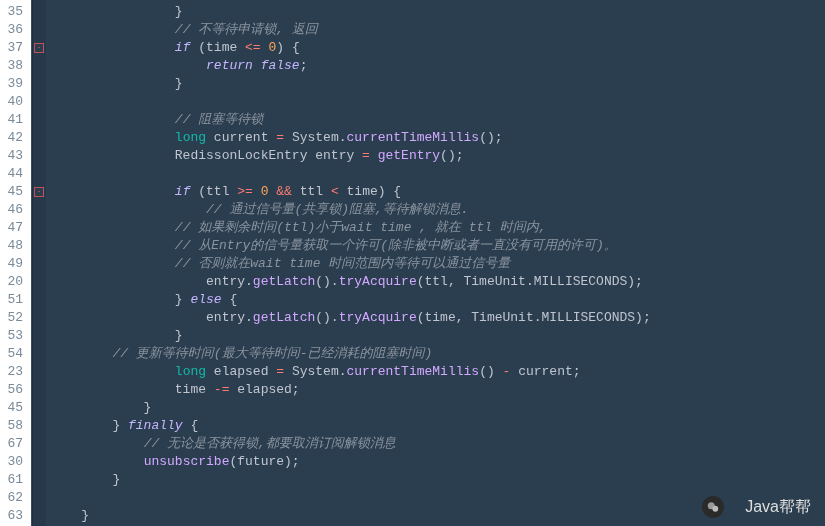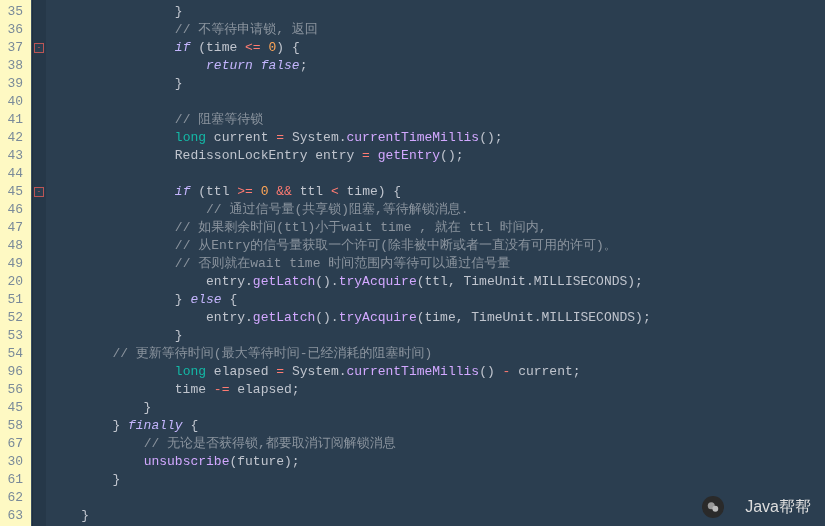--- a/index.html
+++ b/index.html
@@ -7,21 +7,21 @@
     background: #2b3e50;
     font-family: Consolas, 'Courier New', monospace;
     font-size: 13px;
     width: 825px;
     height: 526px;
     overflow: hidden;
     position: relative;
   }
   .editor { display: flex; height: 100%; }
   .gutter {
-    background: #fef9c3;
+    background: #ffffff;
     color: #7a8a99;
     text-align: right;
     padding: 3px 8px 3px 6px;
     user-select: none;
     line-height: 18px;
     min-width: 32px;
     border-right: 1px solid #3a4d5f;
   }
   .fold-col {
     background: #263849;
@@ -47,21 +47,21 @@
     line-height: 18px;
     white-space: pre;
     color: #c0c5ce;
     flex: 1;
   }
   .ln { height: 18px; }
   .kw { color: #c4b5fd; font-style: italic; }
   .type { color: #14b8a6; }
   .num { color: #ffa657; }
   .fn { color: #d2a8ff; }
-  .cm { color: #8b949e; }
+  .cm { color: #8b949e; font-style: italic; }
   .op { color: #ff7b72; }
   .watermark {
     position: absolute;
     right: 14px;
     bottom: 8px;
     display: flex;
     align-items: center;
     gap: 21px;
     color: #ddd;
     font-family: Arial, sans-serif;
@@ -95,21 +95,21 @@
       <div class="ln">45</div>
       <div class="ln">46</div>
       <div class="ln">47</div>
       <div class="ln">48</div>
       <div class="ln">49</div>
       <div class="ln">20</div>
       <div class="ln">51</div>
       <div class="ln">52</div>
       <div class="ln">53</div>
       <div class="ln">54</div>
-      <div class="ln">96</div>
+      <div class="ln">23</div>
       <div class="ln">56</div>
       <div class="ln">45</div>
       <div class="ln">58</div>
       <div class="ln">67</div>
       <div class="ln">30</div>
       <div class="ln">61</div>
       <div class="ln">62</div>
       <div class="ln">63</div>
     </div>
   <div class="fold-col" id="foldcol">

